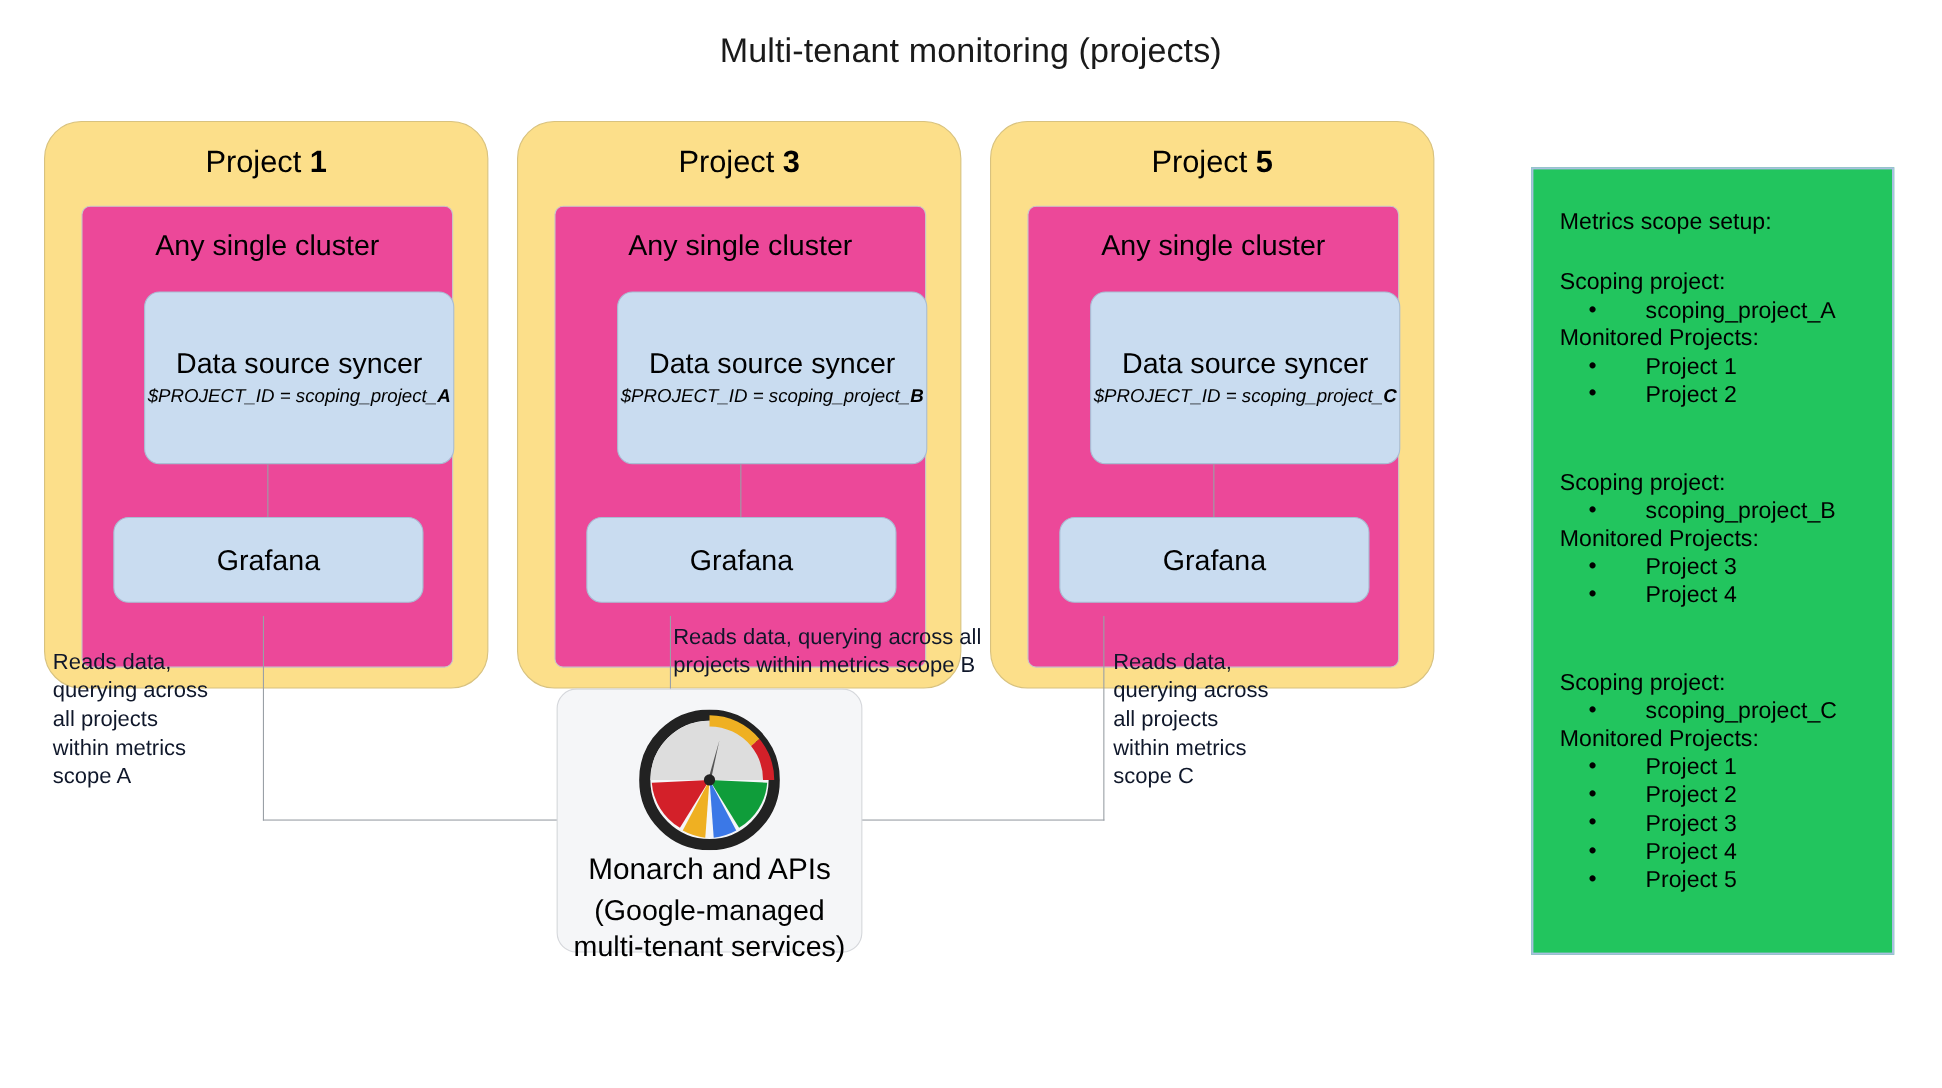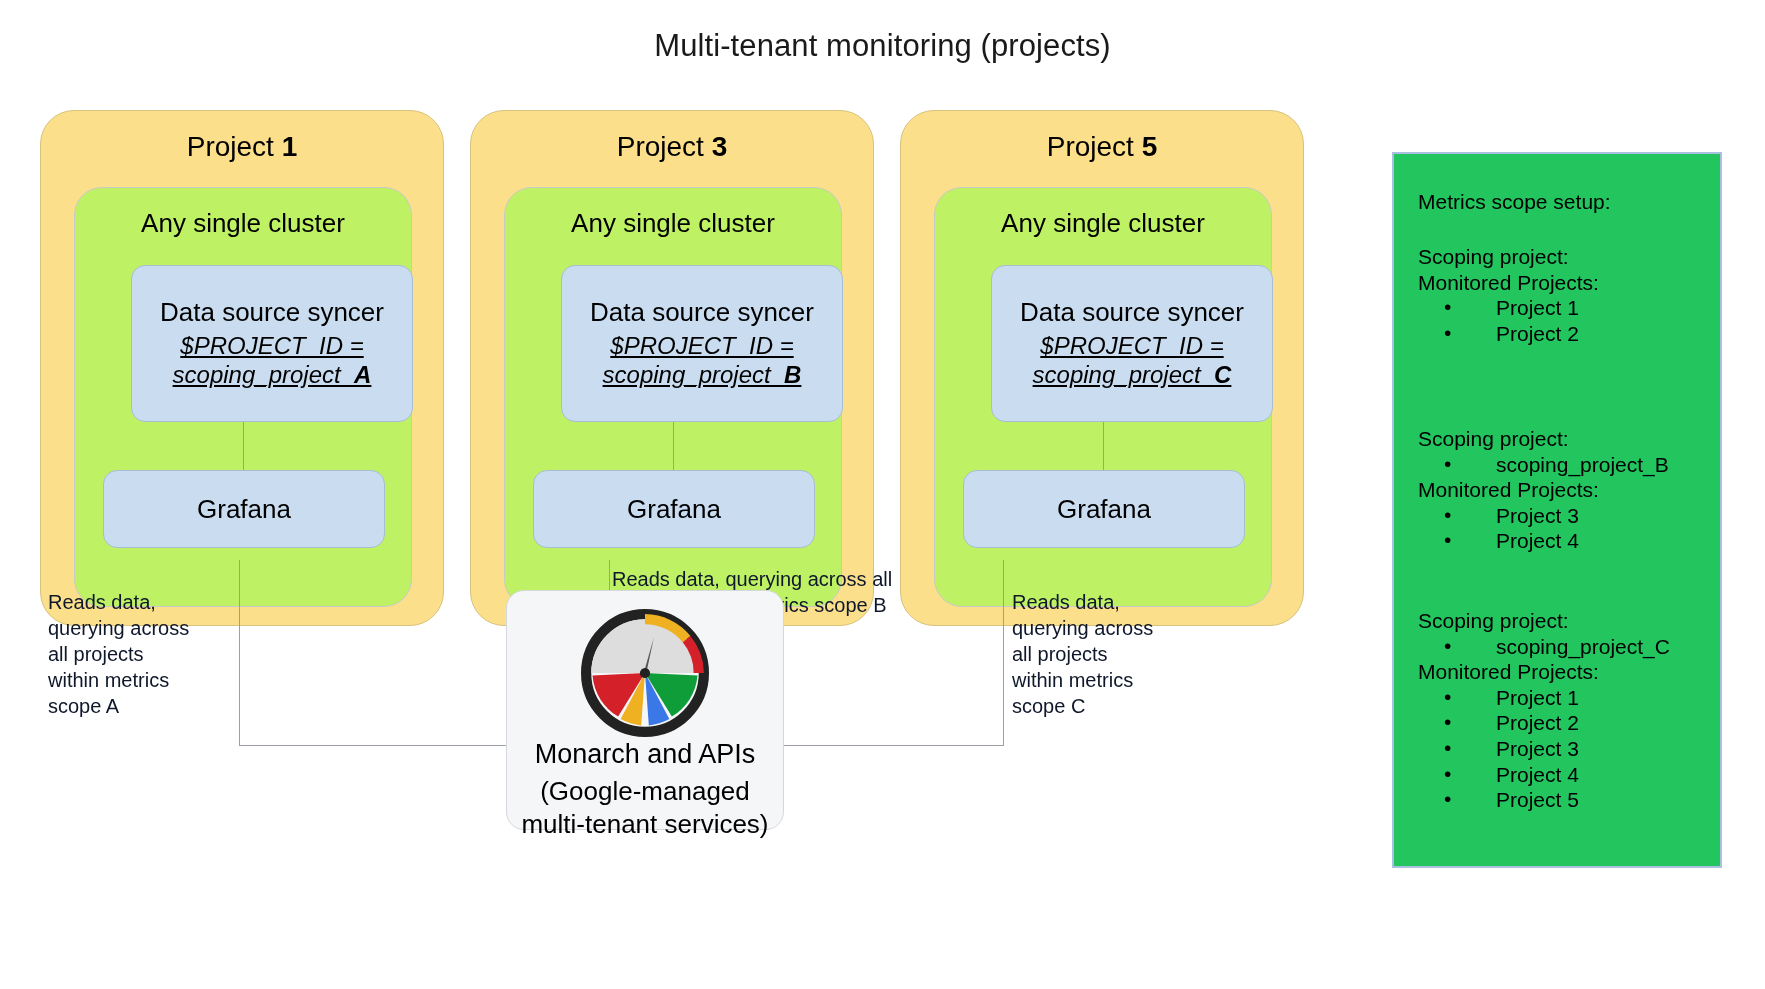--- a/index.html
+++ b/index.html
@@ -32,23 +32,23 @@
 
   .project-title {
     position: absolute; left: 0; top: 20px; width: 100%;
     text-align: center; font-size: 28px; font-weight: 400;
   }
   .project-title b { font-weight: 700; }
 
   .cluster-box {
     position: absolute; left: 33px; top: 76px;
     width: 338px; height: 420px;
-    background: #bef264;
+    background: #ec4899;
     border: 1px solid #c9c9c9;
-    border-radius: 28px;
+    border-radius: 8px;
   }
   .cluster-title {
     position: absolute; left: 0; top: 20px; width: 100%;
     text-align: center; font-size: 26px;
   }
 
   .blue-box {
     position: absolute;
     background: #C9DCF0;
     border: 1px solid #a8bdd4;
@@ -56,21 +56,21 @@
   }
   .syncer-box {
     left: 28px; top: 77px; width: 282px; height: 157px;
     display: flex; flex-direction: column;
     align-items: center; justify-content: center;
     text-align: center;
     margin-left: 28px;
   }
   .syncer-title { font-size: 26px; line-height: 1.12; }
   .syncer-var {
-    font-size: 24px; font-style: italic; line-height: 1.2; margin-top: 5px; text-decoration: underline;
+    font-size: 17px; font-style: italic; line-height: 1.2; margin-top: 5px;
   }
   .syncer-var b { font-weight: 700; }
 
   .grafana-box {
     left: 28px; top: 282px; width: 282px; height: 78px;
     display: flex; align-items: center; justify-content: center;
     font-size: 26px;
   }
   .connector-v {
     position: absolute; left: 168px; top: 234px;
@@ -86,21 +86,21 @@
   .annotation {
     position: absolute; font-size: 20px; line-height: 1.30; color: #0f172a;
     white-space: pre-line;
   }
   #annotation-a { left: 48px;  top: 589px;  width: 180px; }
   #annotation-b { left: 612px; top: 566px;  width: 330px; }
   #annotation-c { left: 1012px; top: 589px; width: 180px; }
 
   
   #hub-card {
-    position: absolute; left: 506px; top: 590px;
+    position: absolute; left: 506px; top: 626px;
     width: 278px; height: 240px;
     background: #F5F6F8;
     border: 1px solid #d5d7db;
     border-radius: 18px;
   }
   #hub-logo {
     position: absolute; left: 50%; top: 18px;
     transform: translateX(-50%);
     width: 128px; height: 128px;
   }
@@ -240,20 +240,23 @@
     <div id="hub-title">Monarch and APIs</div>
     <div id="hub-subtitle">(Google-managed
 multi-tenant services)</div>
   </div>
 
   <div id="metrics-scope-panel">
     <div id="metrics-scope-heading">Metrics scope setup:</div>
 
     <div class="scope-group" id="scope-group-0">
       <div class="scope-label">Scoping project:</div>
+      <ul class="scope-list">
+        <li>scoping_project_A</li>
+      </ul>
       <div class="scope-label">Monitored Projects:</div>
       <ul class="scope-list">
         <li>Project 1</li>
         <li>Project 2</li>
       </ul>
     </div>
 
     <div class="scope-group" id="scope-group-1">
       <div class="scope-label">Scoping project:</div>
       <ul class="scope-list">

